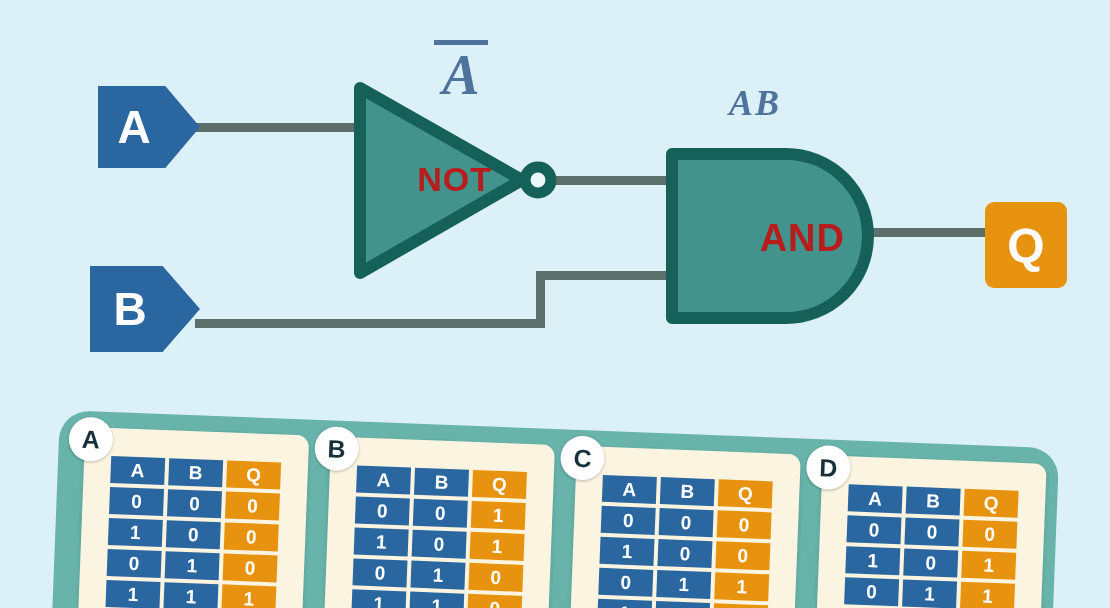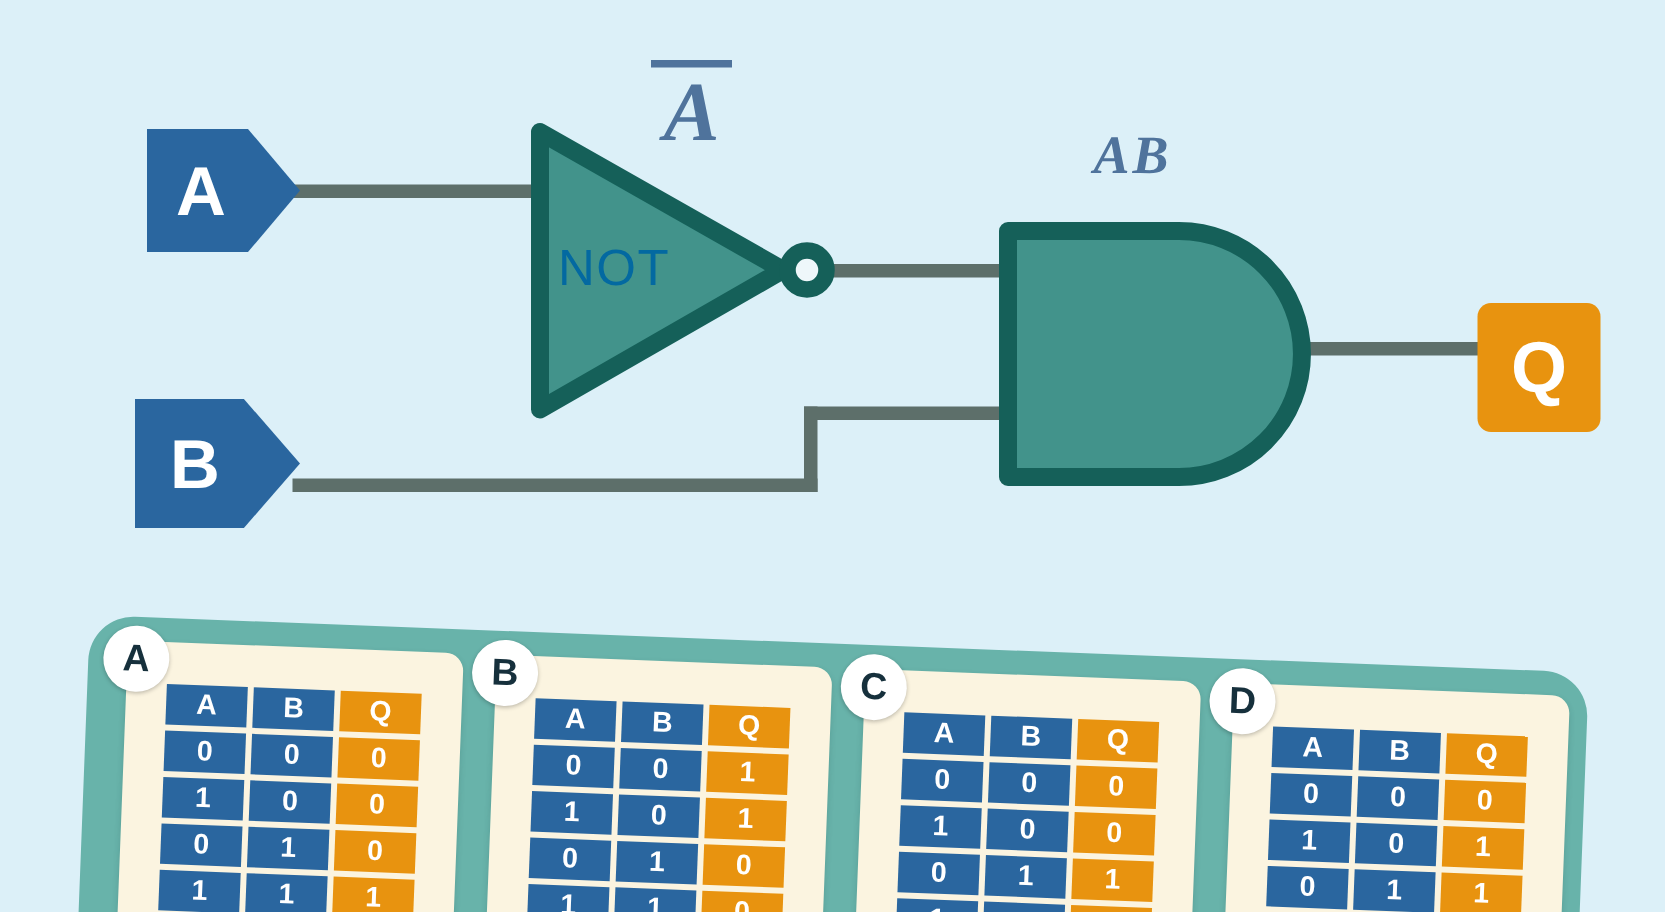--- a/index.html
+++ b/index.html
@@ -31,24 +31,25 @@
   .tag-b { left: 90px;  top: 266px; width: 110px; height: 86px; }
   .tag-q {
     left: 985px; top: 202px; width: 82px; height: 86px;
     background: #e8930f; border-radius: 9px; font-size: 48px;
   }
 
   
   .gate-svg { position: absolute; }
   .gate-text {
     position: absolute;
-    color: #0369a1;
+    color: #b91c1c;
     font-size: 34px;
-    text-align: left;
+    text-align: right;
     letter-spacing: 1px;
+    font-weight: bold;
   }
   .not-text { left: 372px; top: 160px; width: 120px; }
   .and-text { left: 695px; top: 217px; width: 150px; font-size: 38px; }
 
   
   .formula {
     position: absolute;
     color: #4f739c;
     font-family: "Liberation Serif", serif;
     font-style: italic;
@@ -130,20 +131,21 @@
     <circle cx="186" cy="102" r="13" fill="#eef7fa" stroke="#156059" stroke-width="11"></circle>
   </svg>
   <div class="gate-text not-text">NOT</div>
   <div class="formula formula-not">
     <span class="overline">A</span>
   </div>
 
   <svg class="gate-svg" style="left:664px; top:146px;" width="230" height="185" viewBox="0 0 230 185">
     <path d="M8,8 L122,8 A82,82 0 0 1 122,172 L8,172 Z" fill="#42938b" stroke="#156059" stroke-width="12" stroke-linejoin="round"></path>
   </svg>
+  <div class="gate-text and-text">AND</div>
   <div class="formula formula-and">AB</div>
 
   <div class="tag tag-q">
     <span>Q</span>
   </div>
 
   <div class="panel">
     <div class="card card-a">
       <div class="badge">A</div>
       <div class="ttable">

